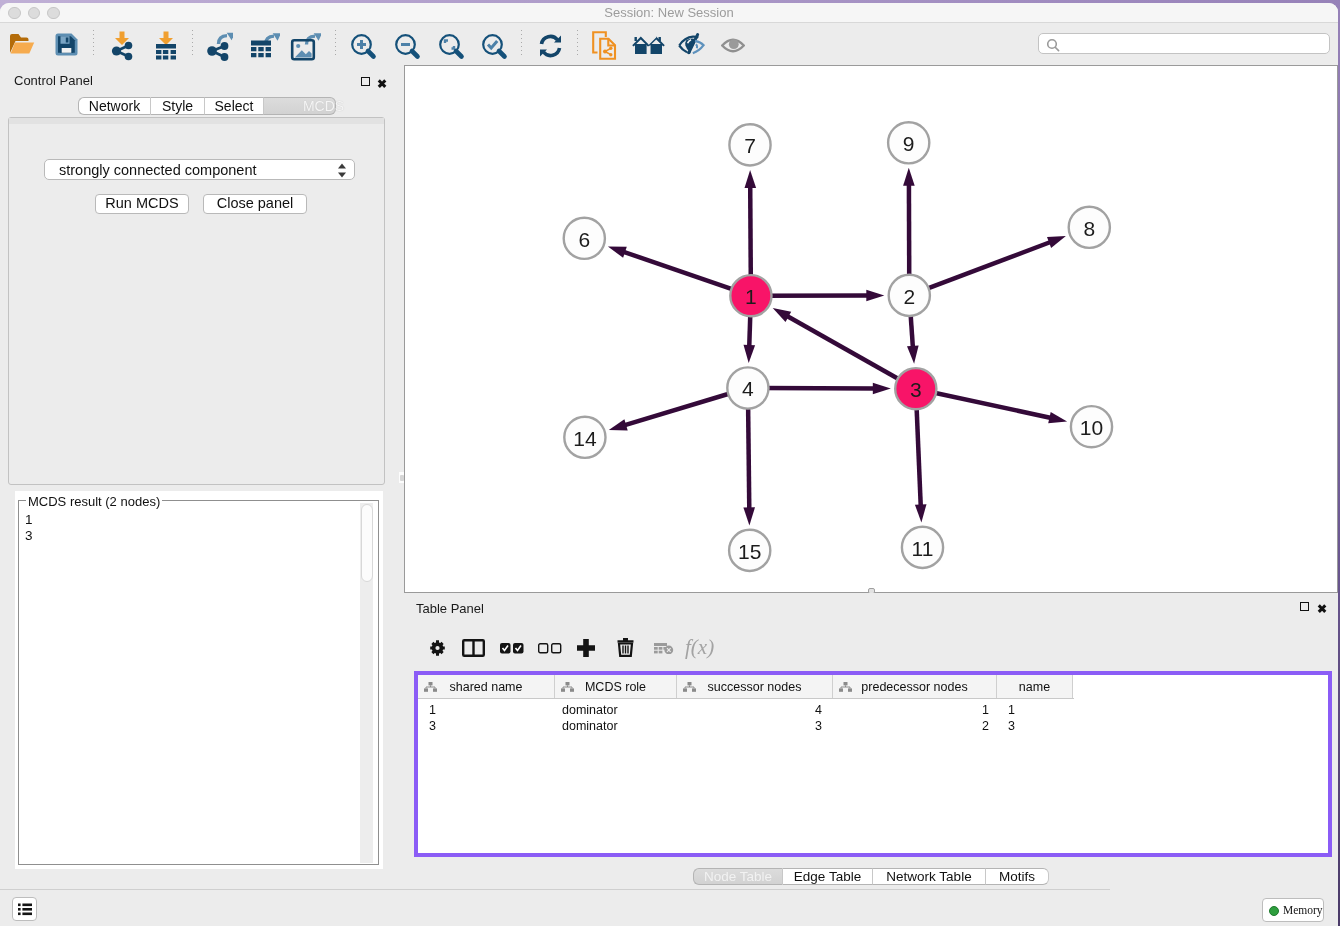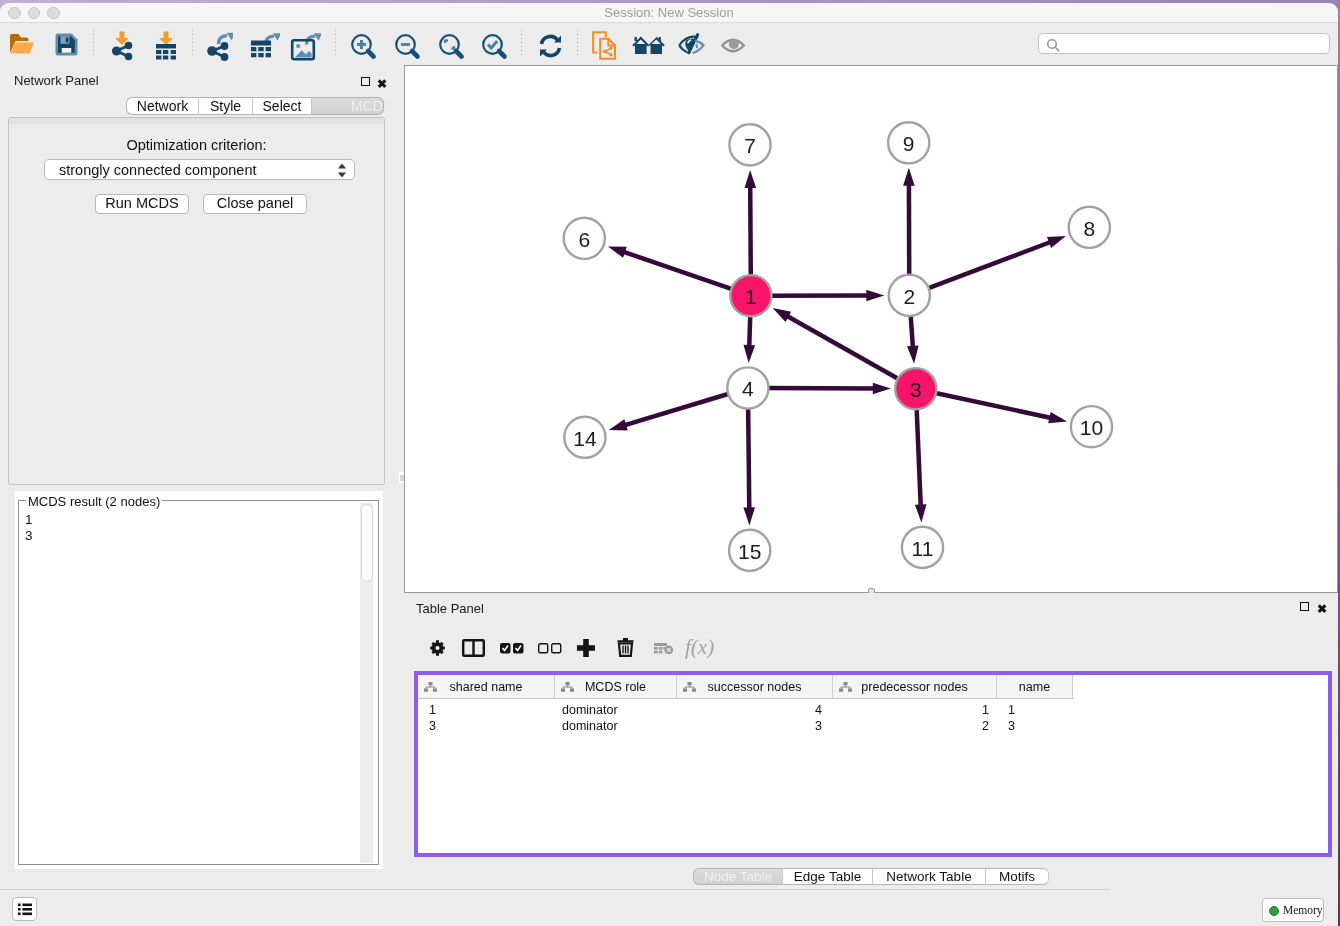--- a/index.html
+++ b/index.html
@@ -239,33 +239,32 @@
     </svg>
   </div>
   <div id="searchbox">
     <svg style="position:absolute; left:7px; top:3.5px;" width="14" height="14" viewBox="0 0 14 14">
       <circle cx="6" cy="6" r="4.3" fill="none" stroke="#9a9a9a" stroke-width="1.6"></circle>
       <path d="M9.2 9.2 L12.6 12.6" stroke="#9a9a9a" stroke-width="1.6" stroke-linecap="round"></path>
     </svg>
   </div>
 
   <div id="ctrl">
-    <div class="panel-title" style="left:14px; top:11px;">Network Panel</div>
+    <div class="panel-title" style="left:14px; top:11px;">Control Panel</div>
     <div class="float-btn" style="left:361px; top:15px;"></div>
     <div class="close-x" style="left:377px; top:17px;">✖</div>
-    <div class="tabrow" style="left:78px; top:35px;margin-left:48px;">
+    <div class="tabrow" style="left:78px; top:35px;">
       <div class="tab first" style="width:73px;">Network</div>
       <div class="tab" style="width:54px;">Style</div>
       <div class="tab" style="width:59px;">Select</div>
       <div class="tab last sel" style="width:72px;padding-left:48px;">MCDS</div>
     </div>
     <div id="ctrl-pane">
         <div class="understrip"></div>
       </div>
-    <div id="opt-label">Optimization criterion:</div>
     <div id="combo">
         <span class="txt">strongly connected component</span>
       <svg style="position:absolute; right:7px; top:3px;" width="10" height="15" viewBox="0 0 10 15">
         <path d="M5 0.5 L9 5.5 H1 Z" fill="#3a3a3a"></path>
         <path d="M5 14.5 L9 9.5 H1 Z" fill="#3a3a3a"></path>
       </svg>
     </div>
     <div class="btn" style="left:95px; top:132px; width:94px;">Run MCDS</div>
     <div class="btn" style="left:203px; top:132px; width:104px;">Close panel</div>
     <div id="mcds-white">

